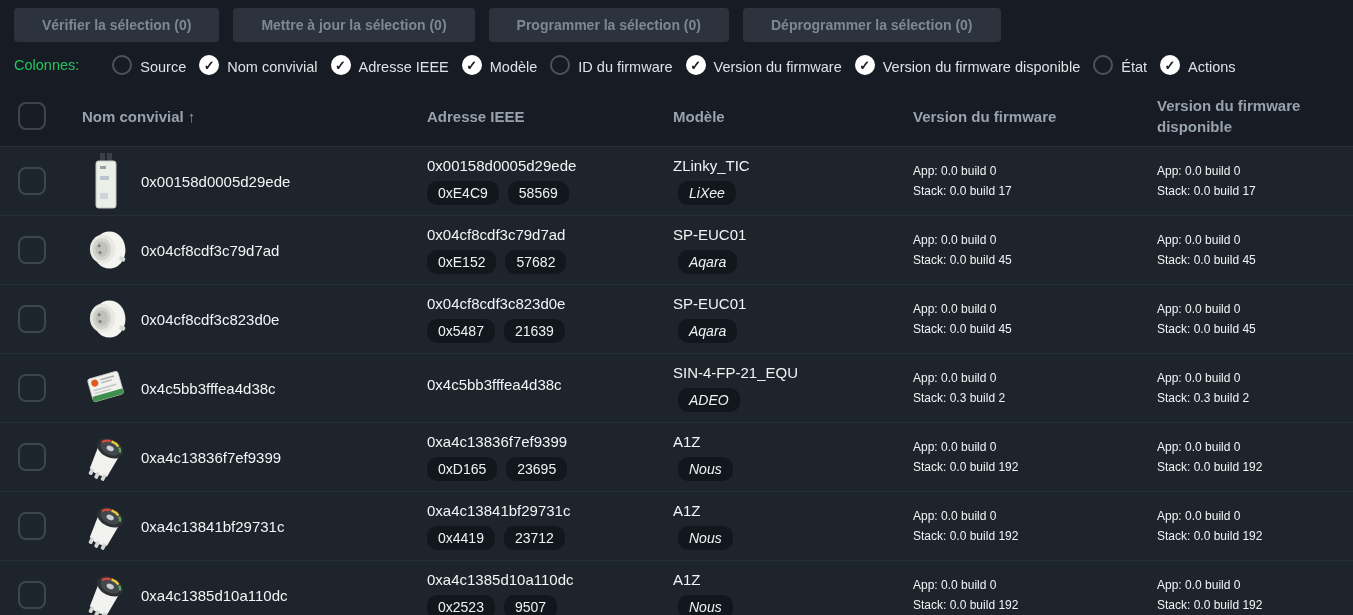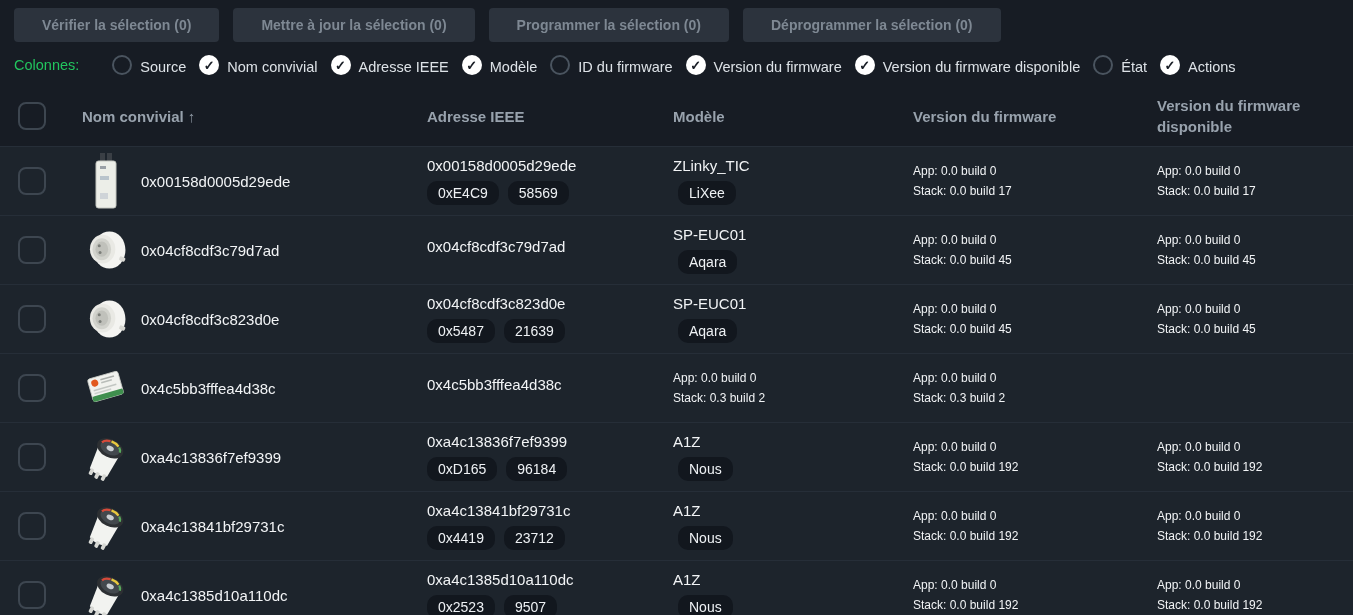--- a/index.html
+++ b/index.html
@@ -43,21 +43,21 @@
   .row{height:69px;background:var(--row-bg);border-top:1px solid var(--divider);}
   .cell-name{display:flex;align-items:center;height:100%;}
   .device-img{width:44px;height:58px;margin-left:20px;display:flex;align-items:center;
     justify-content:center;flex:0 0 auto;}
   .name-text{margin-left:13px;font-size:15px;color:var(--text);}
   .line1{font-size:15px;color:var(--text);margin-bottom:7px;}
   .badges{display:flex;gap:9px;}
   .badge{background:var(--badge-bg);color:#eef1f4;font-size:14px;padding:4px 11px;
     border-radius:10px;white-space:nowrap;}
   .fw-line{font-size:12px;line-height:20px;color:var(--text);}
-  .model-badge{margin-left:5px;}
+  .model-badge{margin-left:5px;font-style:italic;}
 </style>
 </head>
 <body>
 
 <div class="toolbar" id="toolbar">
     <button class="btn">Vérifier la sélection (0)</button>
     <button class="btn">Mettre à jour la sélection (0)</button>
     <button class="btn">Programmer la sélection (0)</button>
     <button class="btn">Déprogrammer la sélection (0)</button>
   </div>
@@ -168,20 +168,24 @@
     <ellipse cx="21" cy="25" rx="7.5" ry="9" fill="#c0c1bb"></ellipse>
     <circle cx="18" cy="21" r="1.8" fill="#7c7f7a"></circle>
     <circle cx="19" cy="29" r="1.8" fill="#7c7f7a"></circle>
     <rect x="43" y="33" width="7" height="5" rx="1.5" fill="#d8d8d3" transform="rotate(24 43 33)"></rect>
   </svg>
         </span>
       <span class="name-text">0x04cf8cdf3c79d7ad</span>
     </div>
     <div>
       <div class="line1">0x04cf8cdf3c79d7ad</div>
+      <div class="badges">
+        <span class="badge">0xE152</span>
+        <span class="badge">57682</span>
+      </div>
     </div>
     <div>
       <div class="line1">SP-EUC01</div>
       <div class="badges model-badge">
         <span class="badge">Aqara</span>
       </div>
     </div>
     <div>
       <div class="fw-line">App: 0.0 build 0</div>
       <div class="fw-line">Stack: 0.0 build 45</div>
@@ -246,20 +250,26 @@
       <rect x="24" y="17" width="14" height="2" fill="#b9bdb9"></rect>
       <rect x="12" y="24" width="30" height="2" fill="#c2c6c2"></rect>
       <rect x="12" y="28" width="22" height="2" fill="#cdd1cd"></rect>
     </g>
   </svg>
         </span>
       <span class="name-text">0x4c5bb3fffea4d38c</span>
     </div>
     <div>
       <div class="line1">0x4c5bb3fffea4d38c</div>
+    </div>
+    <div>
+      <div class="line1">SIN-4-FP-21_EQU</div>
+      <div class="badges model-badge">
+        <span class="badge">ADEO</span>
+      </div>
     </div>
     <div>
       <div class="fw-line">App: 0.0 build 0</div>
       <div class="fw-line">Stack: 0.3 build 2</div>
     </div>
     <div>
       <div class="fw-line">App: 0.0 build 0</div>
       <div class="fw-line">Stack: 0.3 build 2</div>
     </div>
     </div>
@@ -283,21 +293,21 @@
       <ellipse cx="23" cy="18" rx="4" ry="2.6" fill="#c9ced2"></ellipse>
     </g>
   </svg>
         </span>
       <span class="name-text">0xa4c13836f7ef9399</span>
     </div>
     <div>
       <div class="line1">0xa4c13836f7ef9399</div>
       <div class="badges">
         <span class="badge">0xD165</span>
-        <span class="badge">96184</span>
+        <span class="badge">23695</span>
       </div>
     </div>
     <div>
       <div class="line1">A1Z</div>
       <div class="badges model-badge">
         <span class="badge">Nous</span>
       </div>
     </div>
     <div>
       <div class="fw-line">App: 0.0 build 0</div>

